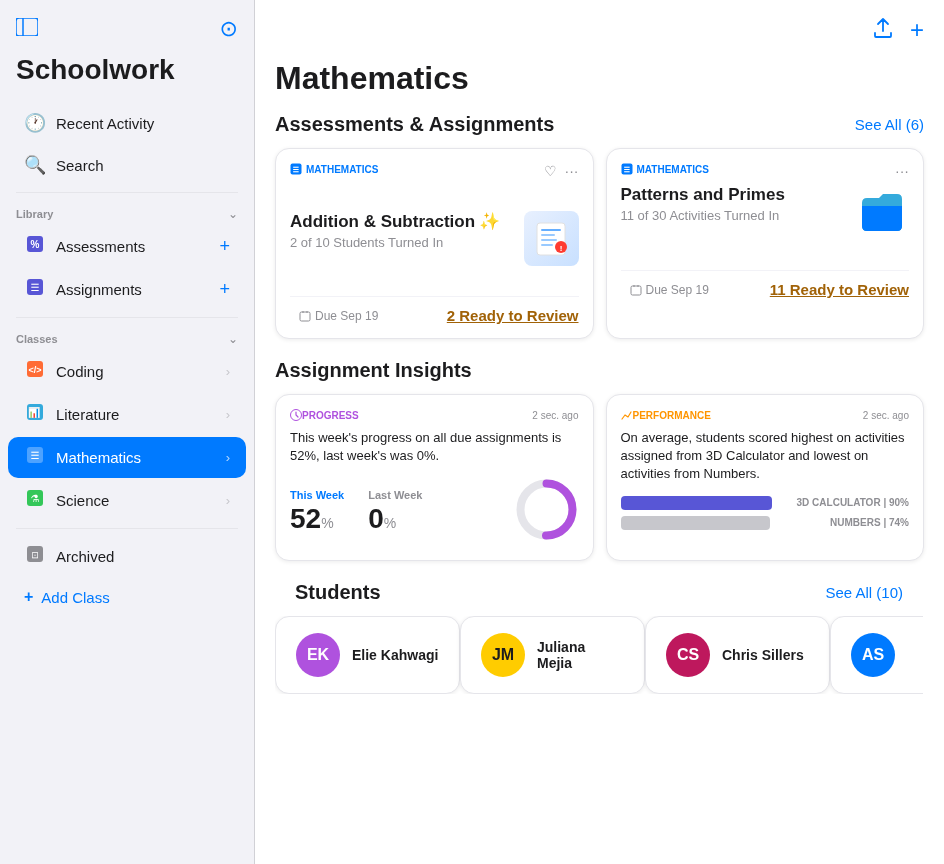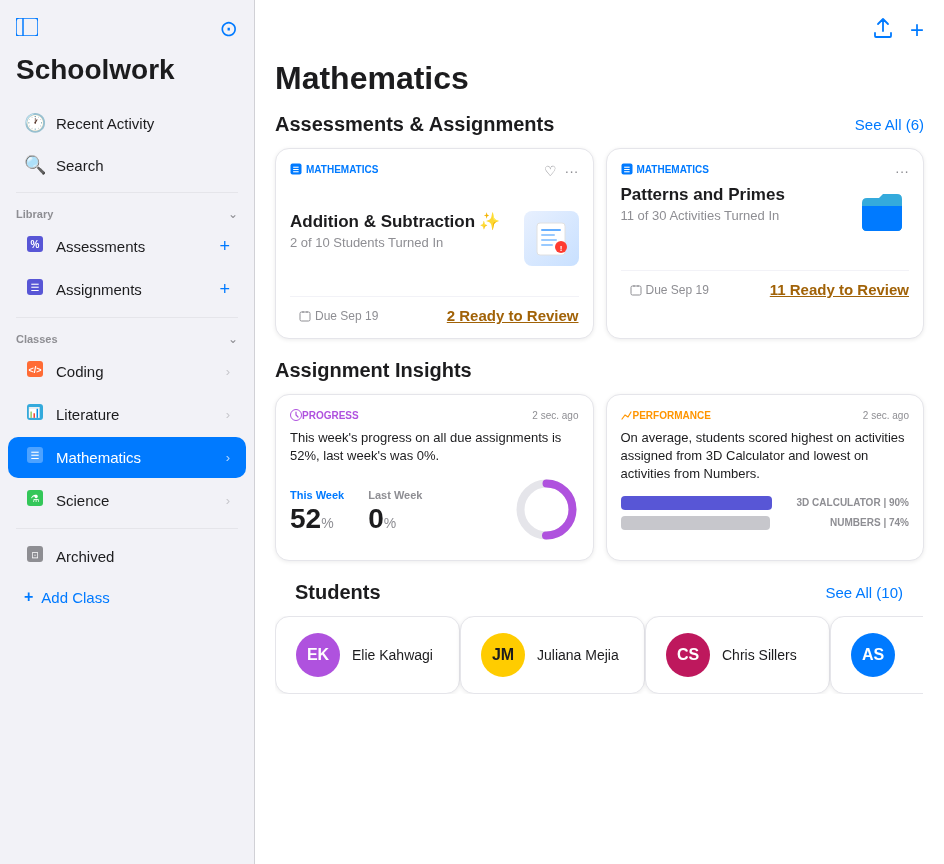--- a/index.html
+++ b/index.html
@@ -376,21 +376,21 @@
       align-items: center;
       justify-content: center;
       font-size: 16px;
       font-weight: 700;
       color: white;
       flex-shrink: 0;
     }
 
     .student-name {
       font-size: 14px;
-      font-weight: 400;
+      font-weight: 700;
       color: #1c1c1e;
     }
 
     .avatar-purple { background: #af52de; }
     .avatar-yellow { background: #ffcc00; }
     .avatar-teal { background: #be185d; }
     .avatar-blue { background: #007aff; }
 
     
     .sidebar-divider {

